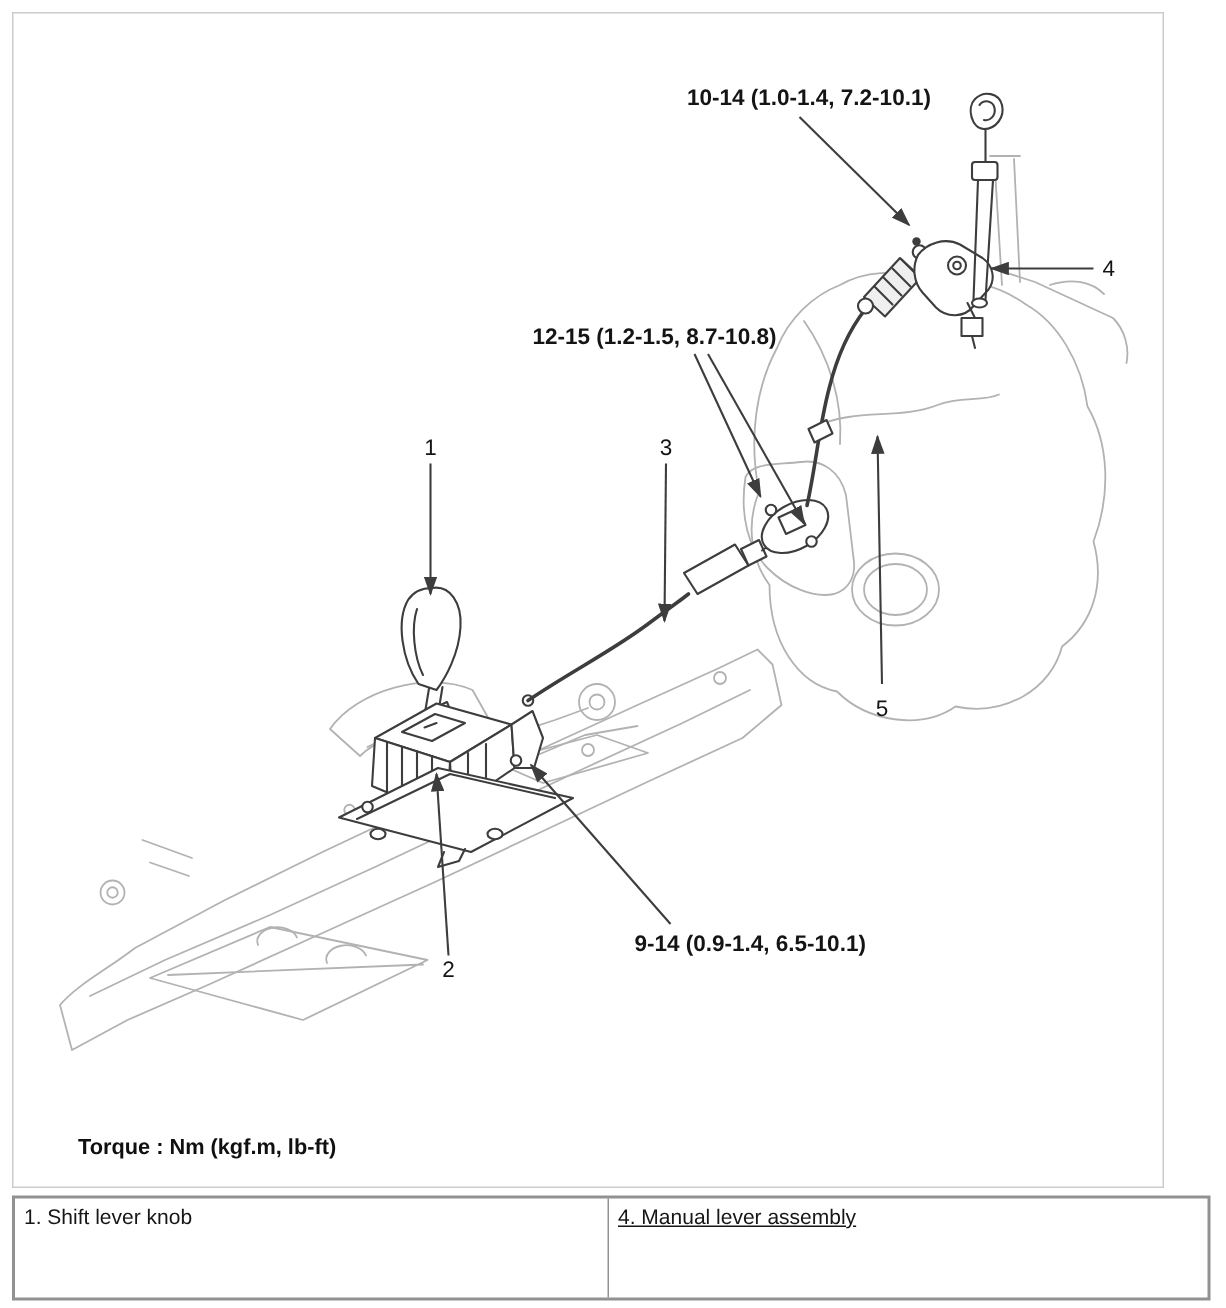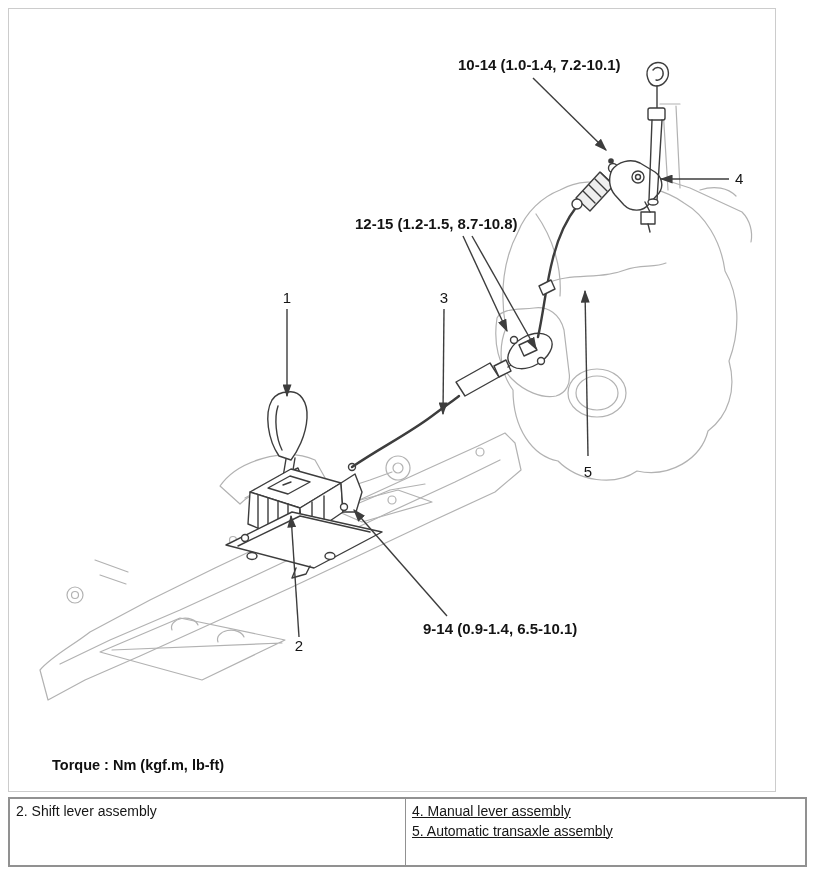--- a/index.html
+++ b/index.html
@@ -159,21 +159,20 @@
       <text class="plabel" x="444" y="303" text-anchor="middle">3</text>
       <text class="plabel" x="735" y="184">4</text>
       <text class="plabel" x="588" y="477" text-anchor="middle">5</text>
     </g>
   </svg>
 
   <div class="torque-note">Torque : Nm (kgf.m, lb-ft)</div>
 
   <div class="legend-table">
     <div class="legend-cell left">
-      <div>2. Shift lever assembly</div>
+      <div>1. Shift lever knob</div>
     </div>
     <div class="legend-cell right">
       <div>4. Manual lever assembly</div>
-      <div>5. Automatic transaxle assembly</div>
     </div>
   </div>
 
 </div>
 
 </body></html>

